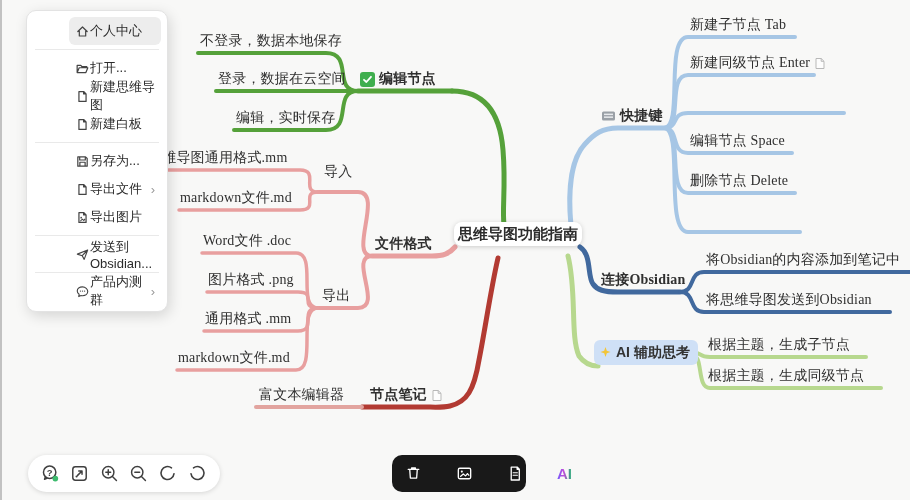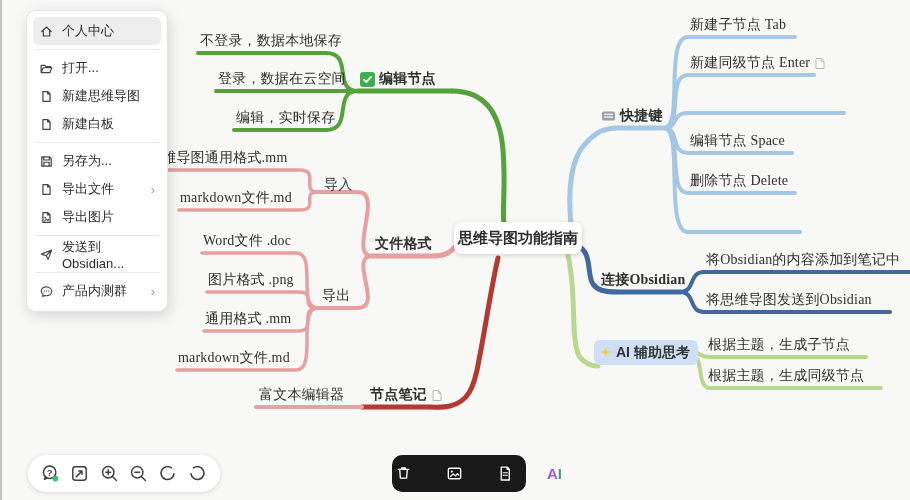--- a/index.html
+++ b/index.html
@@ -4,44 +4,44 @@
 <style>
   html,body{margin:0;padding:0;background:#eceff0;}
   .stage{position:relative;width:910px;height:500px;background:#f8f8f7;overflow:hidden;
          font-family:"Liberation Sans","DejaVu Sans",sans-serif;border-left:2px solid #c2c2c2;box-sizing:border-box;}
   svg{display:block}
   .lines{position:absolute;left:0;top:0;z-index:0}
   
   .mnode{position:absolute;z-index:2;font-size:14px;color:#2f2f2f;white-space:nowrap;
          display:flex;align-items:center;gap:4px;height:20px;cursor:default;letter-spacing:.2px;font-family:Liberation Serif, serif;}
   .mnode.bold{font-weight:bold}
-  .root-node{position:absolute;z-index:3;left:452px;top:222px;width:128px;height:32px;
+  .root-node{position:absolute;z-index:3;left:452px;top:222px;width:128px;height:24px;
          background:#ffffff;border-radius:8px;box-shadow:0 1px 5px rgba(0,0,0,.18);
          display:flex;align-items:center;justify-content:center;font-size:15px;font-weight:bold;color:#2c2c2c;}
   .ai-node{position:absolute;z-index:2;left:592px;top:340px;height:25px;padding:0 8px 0 5px;
          background:#cfe0f6;border-radius:6px;display:flex;align-items:center;gap:4px;
          font-size:14px;font-weight:bold;color:#333;}
   .check-box{width:15px;height:15px;border-radius:3px;background:#3fae4e;display:inline-flex;
          align-items:center;justify-content:center;flex:0 0 auto;}
   .mini{opacity:.8;flex:0 0 auto}
   
   .menu{position:absolute;z-index:10;left:24px;top:10px;width:142px;background:#fff;border-radius:10px;
         border:1px solid #e3e3e3;box-shadow:2px 4px 14px rgba(0,0,0,.14);padding:6px 6px;box-sizing:border-box;}
-  .menu-item{display:flex;align-items:center;gap:8px;height:28px;padding:0 6px;border-radius:6px;
-        font-size:13px;color:#2b2b2b;cursor:pointer;}
+  .menu-item{display:flex;align-items:center;height:28px;padding:0 6px;border-radius:6px;
+        font-size:13px;color:#2b2b2b;cursor:pointer;margin-left:36px;}
   .menu-item.active{background:#ededed;}
   .menu-item .mi-label{flex:1}
   .menu-item .chev{color:#9a9a9a;font-size:13px}
   .menu-div{height:1px;background:#e9e9e9;margin:4px 2px;}
   
   .tb-left{position:absolute;z-index:10;left:26px;top:455px;width:192px;height:37px;background:#fff;
         border-radius:19px;box-shadow:0 1px 5px rgba(0,0,0,.14);display:flex;align-items:center;
         justify-content:space-around;padding:0 8px;box-sizing:border-box;}
   .tb-center{position:absolute;z-index:10;left:390px;top:455px;width:134px;height:37px;background:#191919;
-        border-radius:10px;display:flex;align-items:center;justify-content:space-around;padding:0 2px;box-sizing:border-box;gap:32px;}
+        border-radius:10px;display:flex;align-items:center;justify-content:space-around;padding:0 12px;box-sizing:border-box;gap:32px;}
   .tb-btn{display:flex;align-items:center;justify-content:center;width:24px;height:24px;cursor:pointer;}
   .ai-label{font-size:15px;font-weight:bold;
         background:linear-gradient(90deg,#6b5bff 0%,#c44bd9 45%,#12b76a 100%);
         -webkit-background-clip:text;background-clip:text;color:transparent;cursor:pointer;}
 </style>
 </head>
 <body>
 
 <div class="stage">
 
@@ -105,21 +105,21 @@
           <path d="M2 5.8 L4.4 8 L9 2.8" fill="none" stroke="#fff" stroke-width="1.8" stroke-linecap="round" stroke-linejoin="round"></path>
         </svg>
     </span>
     <span>编辑节点</span>
   </div>
   <div class="mnode" style="left:198px;top:31px">不登录，数据本地保存</div>
   <div class="mnode" style="left:216px;top:69px">登录，数据在云空间</div>
   <div class="mnode" style="left:234px;top:108px">编辑，实时保存</div>
 
   <div class="mnode bold" style="left:373px;top:234px">文件格式</div>
-  <div class="mnode" style="left:322px;top:175px">导入</div>
+  <div class="mnode" style="left:322px;top:162px">导入</div>
   <div class="mnode" style="left:146px;top:148px">思维导图通用格式.mm</div>
   <div class="mnode" style="left:178px;top:188px">markdown文件.md</div>
   <div class="mnode" style="left:320px;top:286px">导出</div>
   <div class="mnode" style="left:201px;top:231px">Word文件 .doc</div>
   <div class="mnode" style="left:206px;top:270px">图片格式 .png</div>
   <div class="mnode" style="left:203px;top:309px">通用格式 .mm</div>
   <div class="mnode" style="left:176px;top:348px">markdown文件.md</div>
 
   <div class="mnode bold" style="left:368px;top:385px">
     <span>节点笔记</span>

